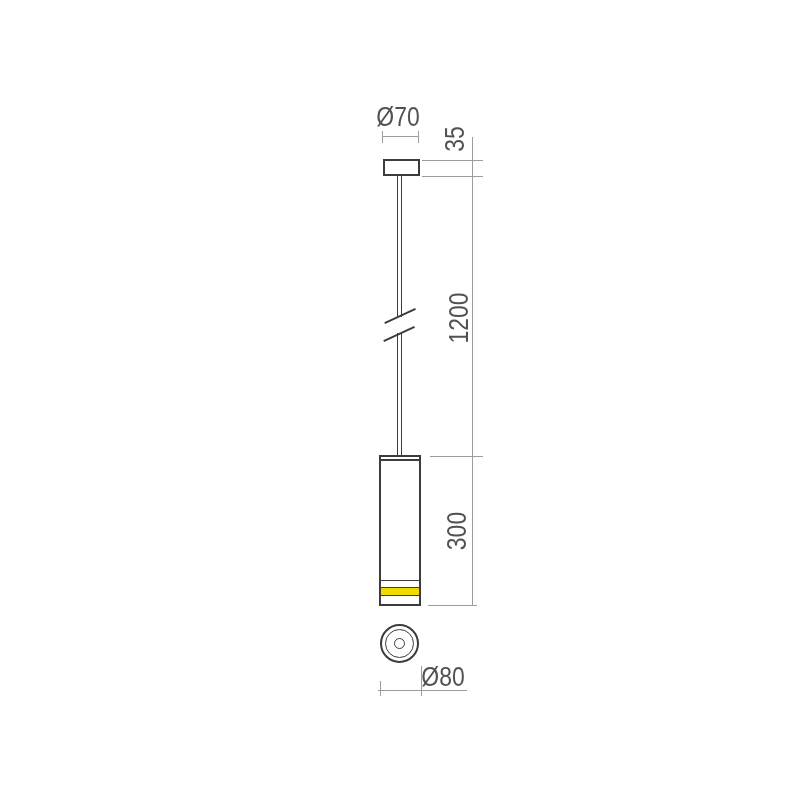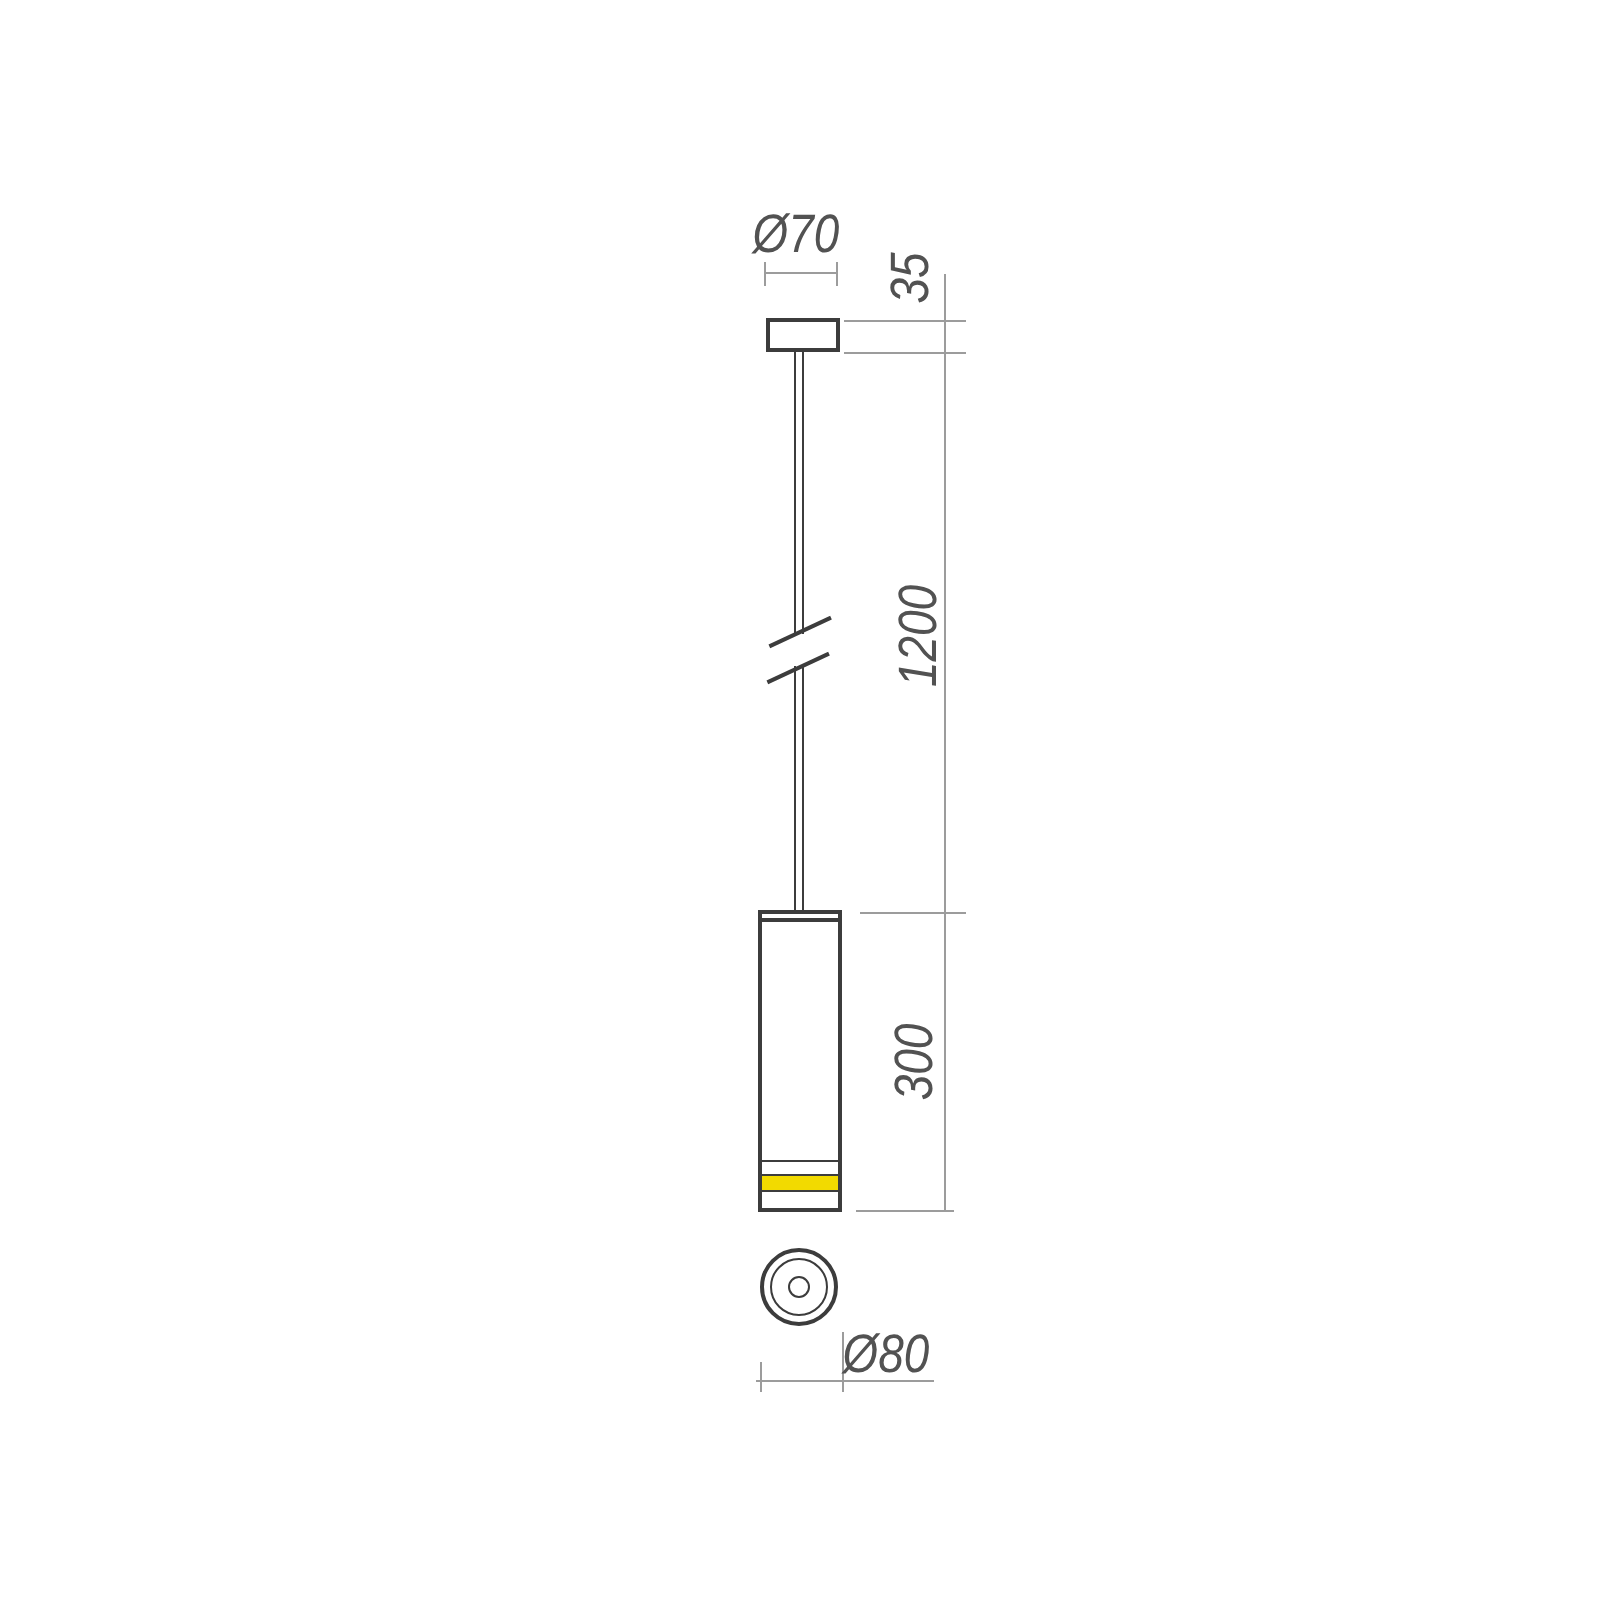--- a/index.html
+++ b/index.html
@@ -5,21 +5,21 @@
   :root{
     --line:#3c3c3c;
     --dim-line:#9c9c9c;
     --text:#525252;
     --accent-band:#f2da00;
     --background:#ffffff;
   }
   html,body{margin:0;padding:0;background:var(--background);}
   .canvas{
     position:relative;width:800px;height:800px;background:var(--background);
-    font-family:"Liberation Sans","DejaVu Sans",sans-serif;overflow:hidden;font-style:italic;
+    font-family:"Liberation Sans","DejaVu Sans",sans-serif;overflow:hidden;
   }
   .abs{position:absolute;}
   
   .canopy{
     left:383px;top:159px;width:37px;height:17px;box-sizing:border-box;
     border:2.5px solid var(--line);background:var(--background);
   }
   .cable{
     left:397px;width:5px;box-sizing:border-box;
     border-left:1.5px solid var(--line);border-right:1.5px solid var(--line);

